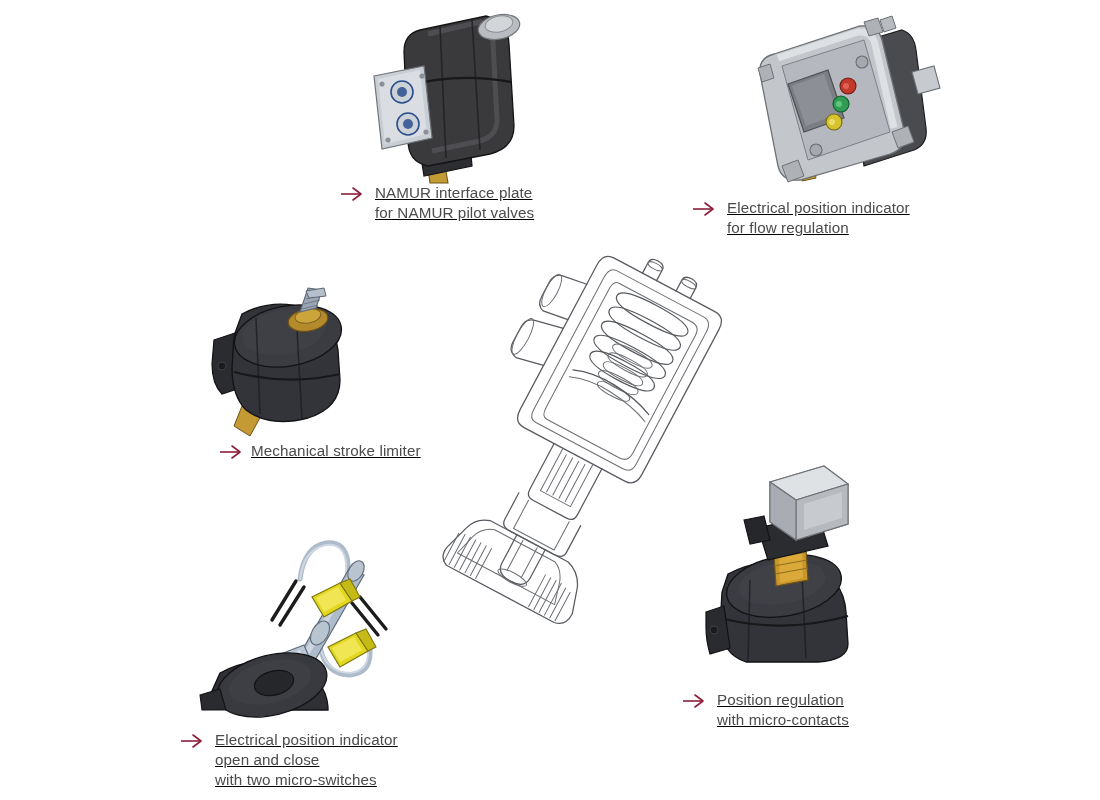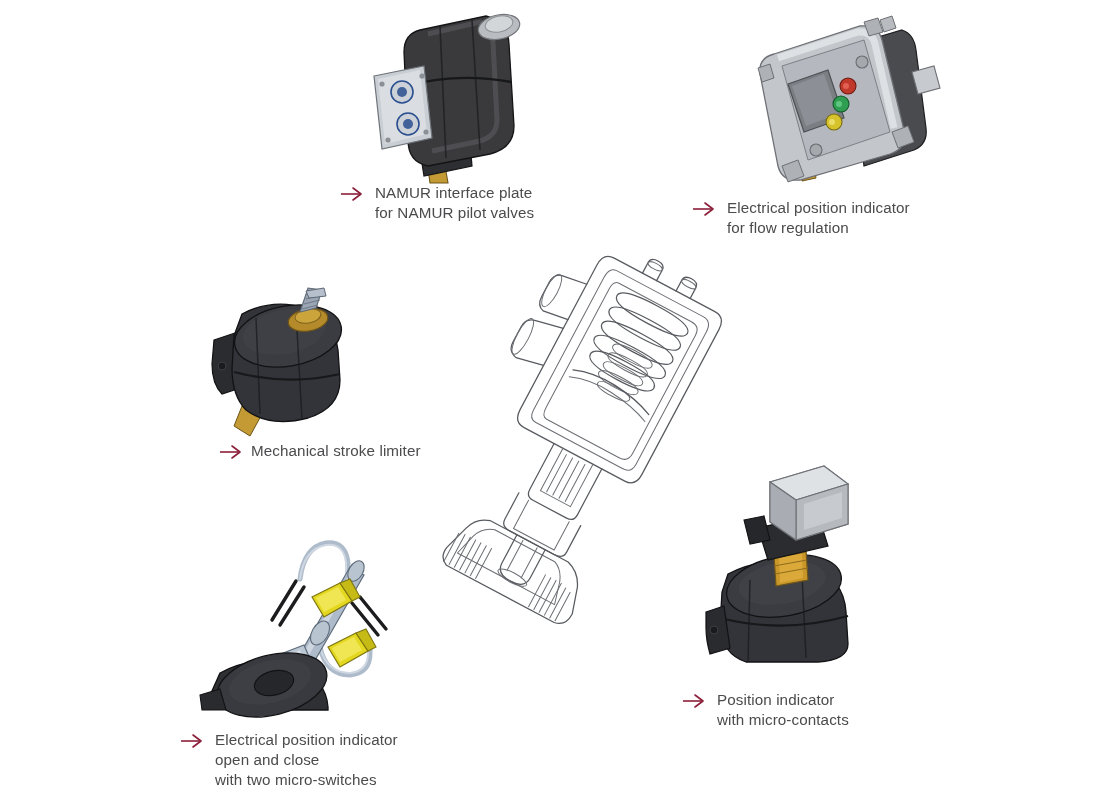--- a/index.html
+++ b/index.html
@@ -16,20 +16,21 @@
     font-family: "Liberation Sans", sans-serif;
     overflow: hidden;
   }
 
   
   .callout {
     position: absolute;
     display: flex;
     align-items: flex-start;
     gap: 11px;
+    text-decoration: underline;
   }
   .callout-arrow {
     flex: 0 0 auto;
     width: 24px;
     height: 18px;
     margin-top: 2px;
   }
   .callout-text {
     font-size: 15.2px;
     line-height: 20px;
@@ -276,21 +277,21 @@
         <path d="M98 42 L136 30 L136 56 L98 68 Z" fill="#d6d9dd" opacity="0.55"></path>
       </g>
     </svg>
   </div>
 
   <div class="callout" style="left:682px; top:690px; width:260px;">
     <svg class="callout-arrow" viewBox="0 0 24 18">
       <path d="M1 9 H20" stroke="#8c1f3a" stroke-width="1.6" fill="none"></path>
       <path d="M13 3 L21 9 L13 15" stroke="#8c1f3a" stroke-width="1.6" fill="none" stroke-linecap="round" stroke-linejoin="round"></path>
     </svg>
-    <div class="callout-text">Position indicator
+    <div class="callout-text">Position regulation
 with micro-contacts</div>
   </div>
 
   <div id="cutaway">
     <svg width="320" height="380" viewBox="0 0 320 380">
       <g transform="rotate(28 160 190)">
 
         <path class="ln" d="M96 18 Q84 18 84 32 L84 196 Q84 210 96 210 L210 210 Q222 210 222 196 L222 32 Q222 18 210 18 Z"></path>
         <path class="ln-thin" d="M104 28 Q96 28 96 40 L96 190 Q96 200 104 200 L202 200 Q212 200 212 190 L212 40 Q212 28 202 28 Z"></path>
         <path class="ln-thin" d="M112 38 Q106 38 106 48 L106 182 Q106 192 112 192 L194 192 Q204 192 204 182 L204 48 Q204 38 194 38 Z"></path>

